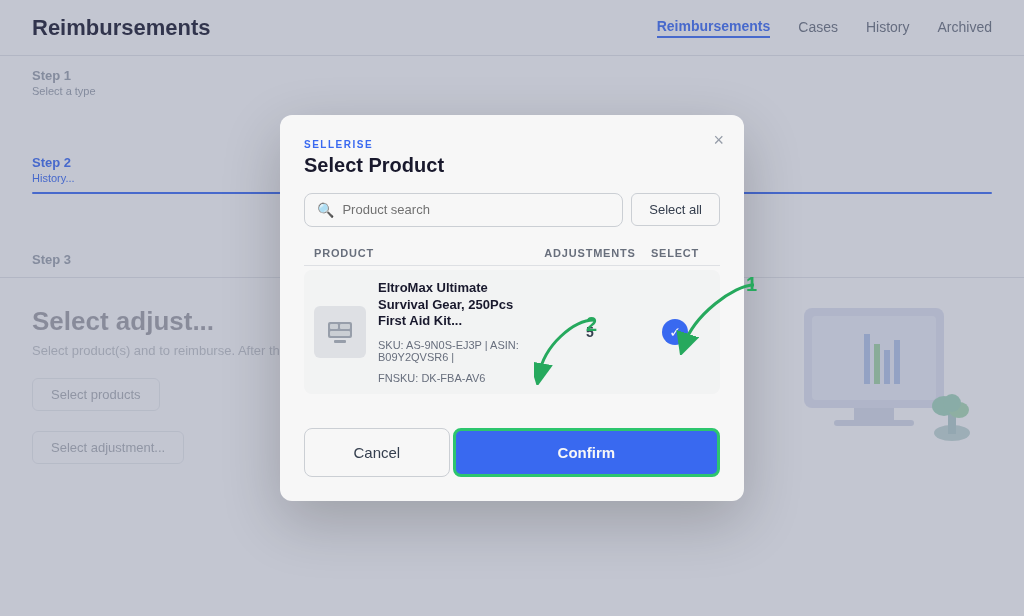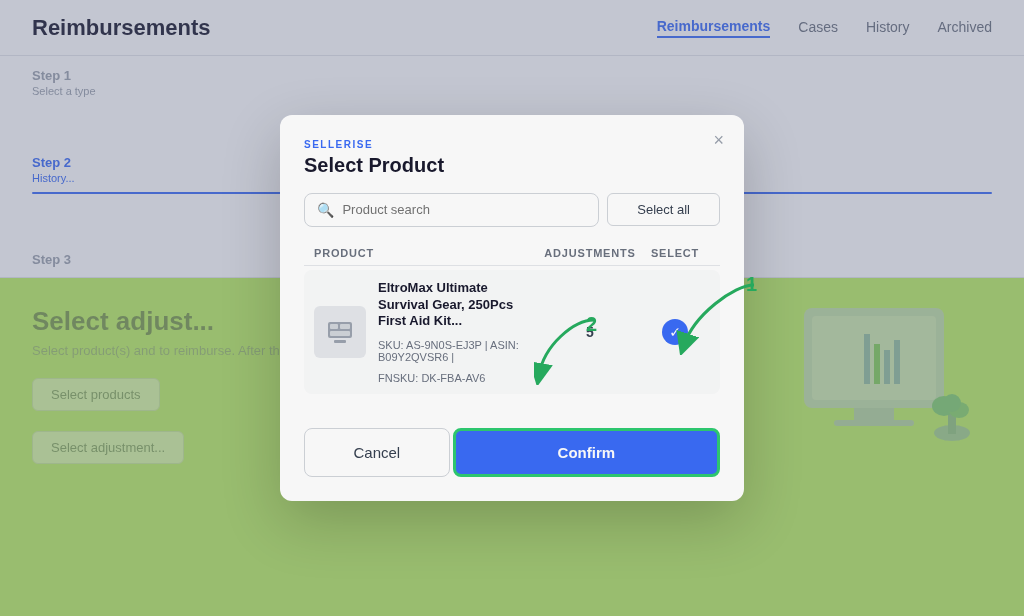--- a/index.html
+++ b/index.html
@@ -9,21 +9,21 @@
       width: 1024px;
       height: 616px;
       overflow: hidden;
       position: relative;
     }
 
     
     .bg-page {
       width: 100%;
       height: 100%;
-      background: #bef264;
+      background: #ffffff;
       position: relative;
       filter: brightness(0.97);
     }
 
     
     .top-nav {
       background: #fff;
       padding: 0 32px;
       height: 56px;
       display: flex;
@@ -255,21 +255,21 @@
       border: none;
       outline: none;
       font-size: 13px;
       color: #374151;
       width: 100%;
     }
     .btn-select-all {
       border: 1px solid #d1d5db;
       background: #fff;
       border-radius: 6px;
-      padding: 8px 29px;
+      padding: 8px 17px;
       font-size: 13px;
       color: #374151;
       cursor: pointer;
     }
     .btn-deselect-all {
       border: 1px solid #d1d5db;
       background: #fff;
       border-radius: 6px;
       padding: 8px 14px;
       font-size: 13px;

